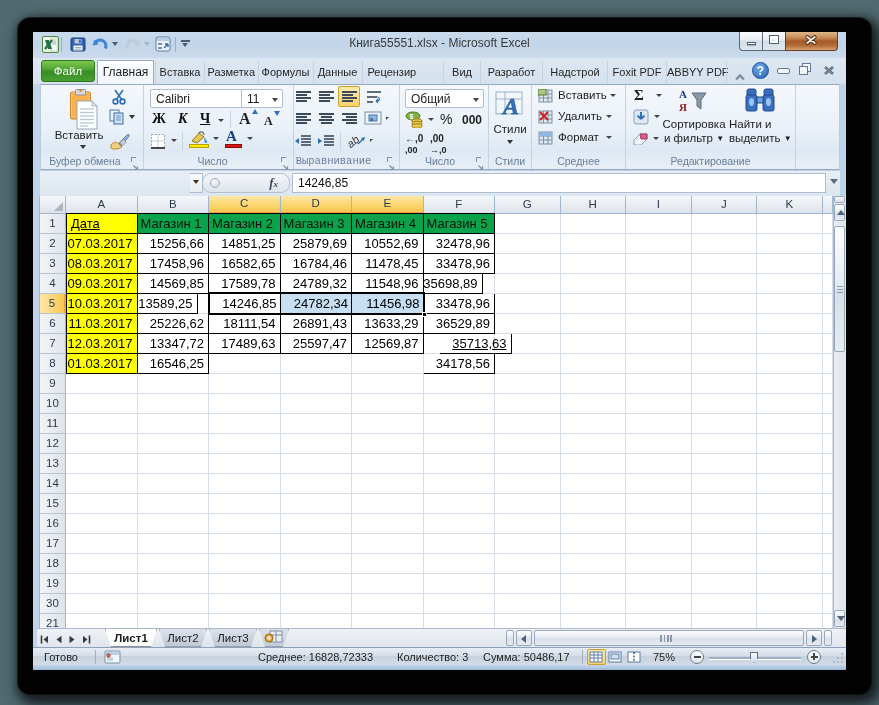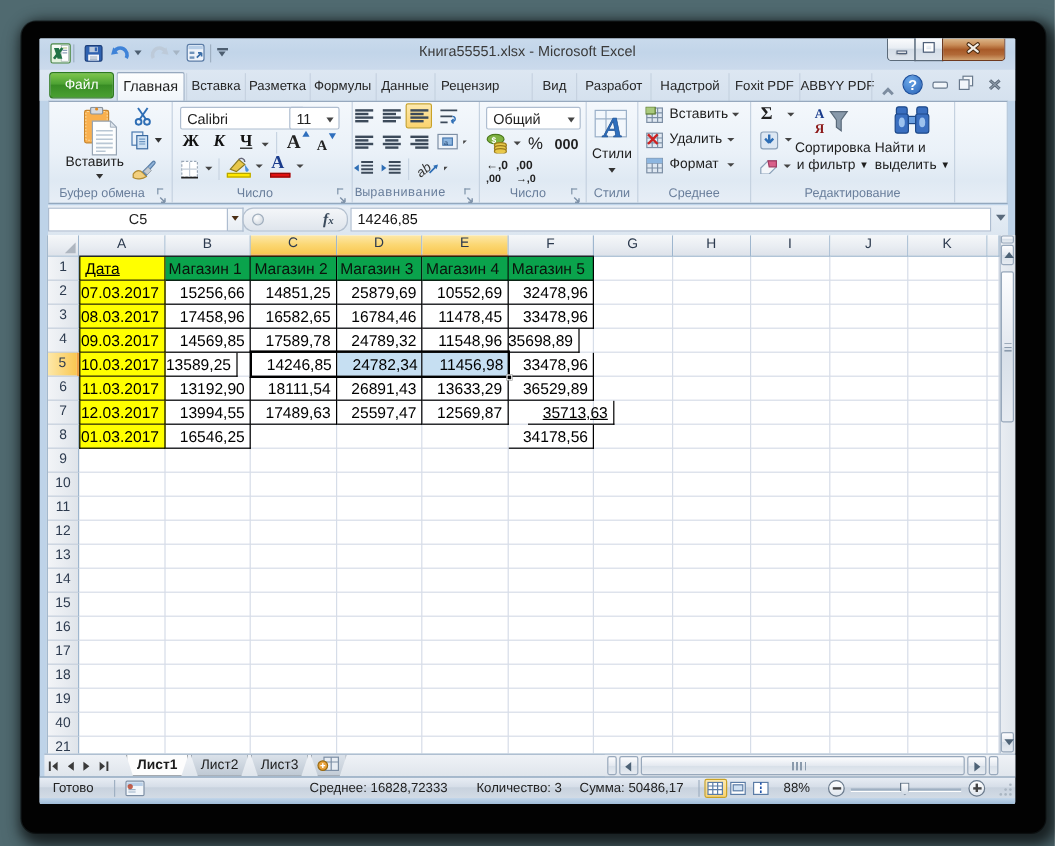--- a/index.html
+++ b/index.html
@@ -429,21 +429,20 @@
                 <rect x="13" y="10" width="6" height="6" fill="#6a9fe0"></rect>
               </g>
 <ellipse cx="7.5" cy="15" rx="2.5" ry="4" fill="#9cc2ee"></ellipse>
               <ellipse cx="24.5" cy="15" rx="2.5" ry="4" fill="#9cc2ee"></ellipse>
             </svg></div>
 <div style="position:absolute;left:103px;top:32px;width:64px;text-align:left;font-size:11.5px;color:#1e1e1e;line-height:14px;">Найти и<br>выделить <span style="font-size:8px;vertical-align:1px;">▼</span></div>
 <div class="rglabel" style="transform:translateX(0px);">Редактирование</div>
         </div>
 </div>
   <div id="fbar">
-    <div id="namebox">C5</div>
     <div style="position:absolute;left:150px;top:2px;width:13px;height:20px;background:linear-gradient(#f7fafc,#e8edf3);border:1px solid #aebdd0;border-left:none;"></div>
   <div style="position:absolute;left:153px;top:9px;width:0;height:0;border-left:3.5px solid transparent;border-right:3.5px solid transparent;border-top:4.5px solid #4a2e14;"></div>
   <div id="fx-pill">
           <div style="position:absolute;left:7px;top:4px;width:10px;height:10px;border-radius:50%;background:radial-gradient(circle at 35% 30%,#fdfdfd,#c9d2dc);border:1px solid #9fadbc;"></div>
   <div style="position:absolute;right:11px;top:1px;font-size:13px;font-style:italic;font-weight:bold;color:#3a4a5c;font-family:'Liberation Serif',serif;">f<span style="font-size:9px;">x</span></div>
         </div>
     <div id="formula-field">14246,85</div>
         <div style="position:absolute;right:2px;top:8px;width:0;height:0;border-left:4px solid transparent;border-right:4px solid transparent;border-top:5px solid #5a6a7c;"></div>
   </div>
   <div id="grid">
@@ -474,21 +473,21 @@
 <div class="rh" style="top:198.0px;height:20.0px;line-height:19.0px;">10</div>
 <div class="rh" style="top:218.0px;height:20.0px;line-height:19.0px;">11</div>
 <div class="rh" style="top:238.0px;height:20.0px;line-height:19.0px;">12</div>
 <div class="rh" style="top:258.0px;height:20.0px;line-height:19.0px;">13</div>
 <div class="rh" style="top:278.0px;height:20.0px;line-height:19.0px;">14</div>
 <div class="rh" style="top:298.0px;height:20.0px;line-height:19.0px;">15</div>
 <div class="rh" style="top:318.0px;height:20.0px;line-height:19.0px;">16</div>
 <div class="rh" style="top:338.0px;height:20.0px;line-height:19.0px;">17</div>
 <div class="rh" style="top:358.0px;height:20.0px;line-height:19.0px;">18</div>
 <div class="rh" style="top:378.0px;height:20.0px;line-height:19.0px;">19</div>
-<div class="rh" style="top:398.0px;height:20.0px;line-height:19.0px;">40</div>
+<div class="rh" style="top:398.0px;height:20.0px;line-height:19.0px;">30</div>
 <div class="rh" style="top:418.0px;height:20.0px;line-height:19.0px;">21</div>
 
 <div class="gvl" style="left:96.5px;height:432px;"></div>
 <div class="gvl" style="left:168.0px;height:432px;"></div>
 <div class="gvl" style="left:239.5px;height:432px;"></div>
 <div class="gvl" style="left:311.0px;height:432px;"></div>
 <div class="gvl" style="left:382.5px;height:432px;"></div>
 <div class="gvl" style="left:454.0px;height:432px;"></div>
 <div class="gvl" style="left:519.5px;height:432px;"></div>
 <div class="gvl" style="left:585.0px;height:432px;"></div>
@@ -527,22 +526,22 @@
 <div class="cell date" style="left:26.0px;top:58.0px;width:71.5px;height:20.0px;border-left:1px solid #000;">08.03.2017</div>
 <div class="cell date" style="left:26.0px;top:78.0px;width:71.5px;height:20.0px;border-left:1px solid #000;">09.03.2017</div>
 <div class="cell date" style="left:26.0px;top:98.0px;width:71.5px;height:20.0px;border-left:1px solid #000;">10.03.2017</div>
 <div class="cell date" style="left:26.0px;top:118.0px;width:71.5px;height:20.0px;border-left:1px solid #000;">11.03.2017</div>
 <div class="cell date" style="left:26.0px;top:138.0px;width:71.5px;height:20.0px;border-left:1px solid #000;">12.03.2017</div>
 <div class="cell date" style="left:26.0px;top:158.0px;width:71.5px;height:20.0px;border-left:1px solid #000;">01.03.2017</div>
 <div class="cell num val" style="left:97.5px;top:38.0px;width:71.5px;height:20.0px;">15256,66</div>
 <div class="cell num val" style="left:97.5px;top:58.0px;width:71.5px;height:20.0px;">17458,96</div>
 <div class="cell num val" style="left:97.5px;top:78.0px;width:71.5px;height:20.0px;">14569,85</div>
 <div class="cell num val" style="left:97.5px;top:98.0px;width:60px;height:20.0px;">13589,25</div>
-<div class="cell num val" style="left:97.5px;top:118.0px;width:71.5px;height:20.0px;">13192,90</div>
-<div class="cell num val" style="left:97.5px;top:138.0px;width:71.5px;height:20.0px;">13994,55</div>
+<div class="cell num val" style="left:97.5px;top:118.0px;width:71.5px;height:20.0px;">25226,62</div>
+<div class="cell num val" style="left:97.5px;top:138.0px;width:71.5px;height:20.0px;">13347,72</div>
 <div class="cell num val" style="left:97.5px;top:158.0px;width:71.5px;height:20.0px;">16546,25</div>
 <div class="cell num val" style="left:169.0px;top:38.0px;width:71.5px;height:20.0px;">14851,25</div>
 <div class="cell num val" style="left:169.0px;top:58.0px;width:71.5px;height:20.0px;">16582,65</div>
 <div class="cell num val" style="left:169.0px;top:78.0px;width:71.5px;height:20.0px;">17589,78</div>
 
 <div class="cell num val" style="left:169.0px;top:118.0px;width:71.5px;height:20.0px;">18111,54</div>
 <div class="cell num val" style="left:169.0px;top:138.0px;width:71.5px;height:20.0px;">17489,63</div>
 <div class="cell num val" style="left:240.5px;top:38.0px;width:71.5px;height:20.0px;">25879,69</div>
 <div class="cell num val" style="left:240.5px;top:58.0px;width:71.5px;height:20.0px;">16784,46</div>
 <div class="cell num val" style="left:240.5px;top:78.0px;width:71.5px;height:20.0px;">24789,32</div>
@@ -641,21 +640,21 @@
             <line x1="9" y1="1" x2="9" y2="11" stroke="#5b7ca6"></line>
           </svg></div>
 <div style="position:absolute;left:575px;top:3px;width:14px;height:12px;"><svg width="14" height="12">
             <rect x="1" y="1" width="12" height="10" fill="#fff" stroke="#5b7ca6"></rect>
             <rect x="3" y="3" width="8" height="5" fill="#cfe0f2" stroke="#5b7ca6"></rect>
           </svg></div>
 <div style="position:absolute;left:594px;top:3px;width:14px;height:12px;"><svg width="14" height="12">
             <rect x="1" y="1" width="12" height="10" fill="#fff" stroke="#5b7ca6"></rect>
             <line x1="7" y1="1" x2="7" y2="11" stroke="#2255aa" stroke-dasharray="2 1.4" stroke-width="1.4"></line>
           </svg></div>
-<div style="position:absolute;left:620px;top:3px;font-size:11px;color:#222;">88%</div>
+<div style="position:absolute;left:620px;top:3px;font-size:11px;color:#222;">75%</div>
 <div style="position:absolute;left:657px;top:2px;width:14px;height:14px;border-radius:50%;border:1.4px solid #6a7a8c;background:linear-gradient(#fff,#dfe6ee);"></div>
 <div style="position:absolute;left:660.5px;top:8px;width:7px;height:1.6px;background:#444;"></div>
 <div style="position:absolute;left:676px;top:8.5px;width:92px;height:2px;background:#9fb0c2;box-shadow:0 1px 0 #fff;"></div>
 <div style="position:absolute;left:717px;top:4px;width:8px;height:11px;background:linear-gradient(#fdfdfe,#cfd9e4);border:1px solid #5d6e80;clip-path:polygon(0 0,100% 0,100% 60%,50% 100%,0 60%);"></div>
 <div style="position:absolute;left:774px;top:2px;width:14px;height:14px;border-radius:50%;border:1.4px solid #6a7a8c;background:linear-gradient(#fff,#dfe6ee);"></div>
 <div style="position:absolute;left:777.5px;top:8px;width:7px;height:1.6px;background:#444;"></div>
 <div style="position:absolute;left:780.2px;top:5.3px;width:1.6px;height:7px;background:#444;"></div>
 <div style="position:absolute;right:2px;top:4px;width:12px;height:12px;"><svg width="12" height="12">
             <g fill="#aab6c2">
               <circle cx="10" cy="2" r="1.1"></circle>

